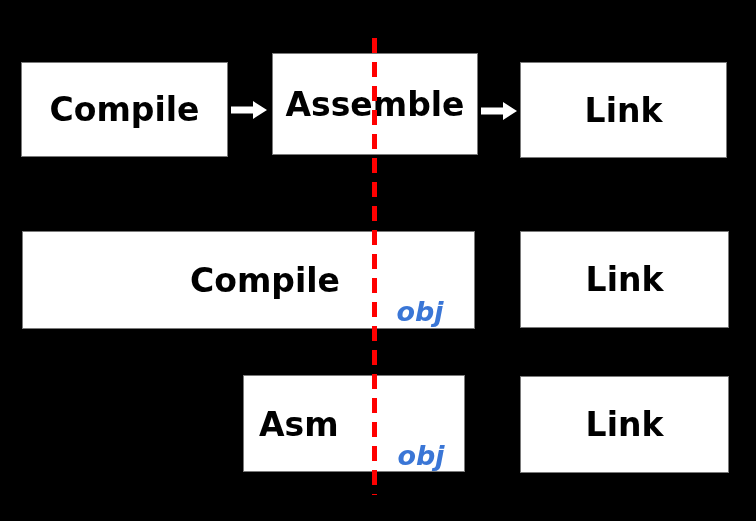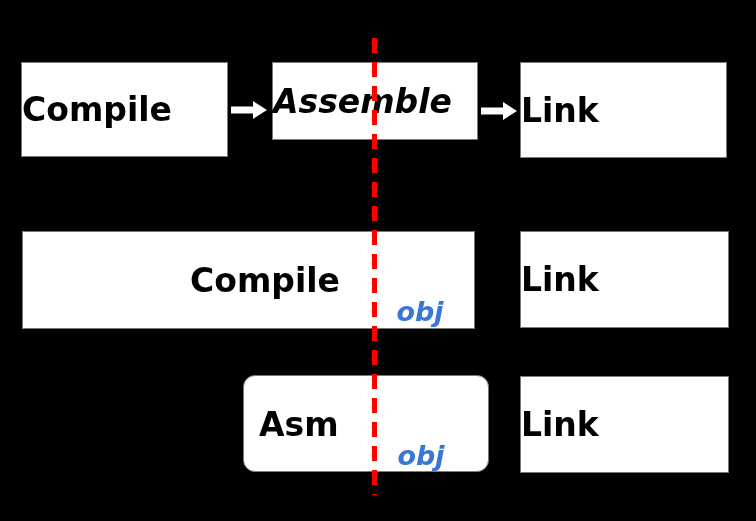--- a/index.html
+++ b/index.html
@@ -22,20 +22,21 @@
     background:var(--background);
     overflow:hidden;
   }
   .box{
     position:absolute;
     background:var(--box-fill);
     border:1.5px solid var(--box-border);
     box-sizing:border-box;
     display:flex;
     align-items:center;
+    justify-content:center;
   }
   .box-label{
     color:var(--label-text);
     font-weight:700;
     font-size:33px;
     line-height:1;
     white-space:nowrap;
   }
   .pos-label{
     position:absolute;
@@ -74,42 +75,42 @@
 <div class="stage">
 
   <div class="box" style="left:21px;top:62px;width:207px;height:95px;">
     <span class="box-label">Compile</span>
   </div>
 
   <svg class="arrow" style="left:231px;top:101px;" viewBox="0 0 36 18">
     <polygon points="0,5.5 22,5.5 22,0 36,9 22,18 22,12.5 0,12.5" fill="var(--arrow-fill)"></polygon>
   </svg>
 
-  <div class="box" style="left:272px;top:62px;width:206px;height:78px;font-style:italic;">
+  <div class="box" style="left:272px;top:53px;width:206px;height:102px;">
     <span class="box-label">Assemble</span>
   </div>
 
   <svg class="arrow" style="left:481px;top:102px;" viewBox="0 0 36 18">
     <polygon points="0,5.5 22,5.5 22,0 36,9 22,18 22,12.5 0,12.5" fill="var(--arrow-fill)"></polygon>
   </svg>
 
   <div class="box" style="left:520px;top:62px;width:207px;height:96px;">
     <span class="box-label">Link</span>
   </div>
 
   <div class="box" style="left:22px;top:231px;width:453px;height:98px;">
     <span class="box-label pos-label" style="left:242px;">Compile</span>
     <span class="obj-label pos-label" style="left:397px;">obj</span>
   </div>
 
   <div class="box" style="left:520px;top:231px;width:209px;height:97px;">
     <span class="box-label">Link</span>
   </div>
 
-  <div class="box" style="left:243px;top:375px;width:246px;height:97px;border-radius:12px;">
+  <div class="box" style="left:243px;top:375px;width:222px;height:97px;">
     <span class="box-label left-label" style="left:15px;">Asm</span>
     <span class="obj-label pos-label" style="left:177px;">obj</span>
   </div>
 
   <div class="box" style="left:520px;top:376px;width:209px;height:97px;">
     <span class="box-label">Link</span>
   </div>
 
   <svg class="divider-svg" viewBox="0 0 756 521">
     <line x1="374.5" y1="38" x2="374.5" y2="495" stroke="var(--divider-red)" stroke-width="5" stroke-dasharray="15 9"></line>

